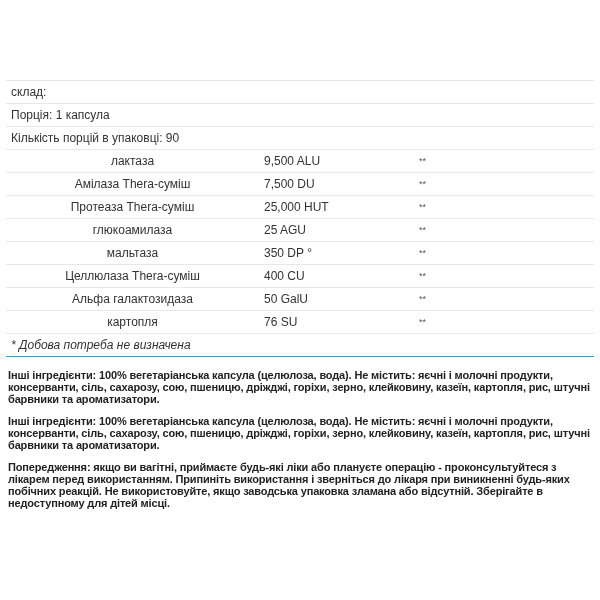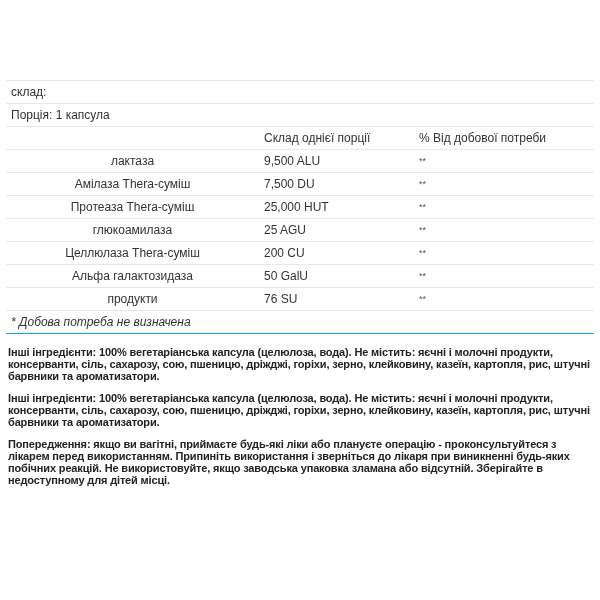--- a/index.html
+++ b/index.html
@@ -67,23 +67,21 @@
 <div class="wrap">
   <table class="facts">
     <tbody>
       <tr>
         <td colspan="3">склад:</td>
       </tr>
       <tr>
         <td colspan="3">Порція: 1 капсула</td>
       </tr>
       <tr>
-        <td class="c1"></td>
-        <td class="c2">Склад однієї порції</td>
-        <td class="c3">% Від добової потреби</td>
+        <td colspan="3">Кількість порцій в упаковці: 90</td>
       </tr>
       <tr>
         <td class="c1">лактаза</td>
         <td class="c2">9,500 ALU</td>
         <td class="c3 dv">**</td>
       </tr>
       <tr>
         <td class="c1">Амілаза Thera-суміш</td>
         <td class="c2">7,500 DU</td>
         <td class="c3 dv">**</td>
@@ -92,31 +90,36 @@
         <td class="c1">Протеаза Thera-суміш</td>
         <td class="c2">25,000 HUT</td>
         <td class="c3 dv">**</td>
       </tr>
       <tr>
         <td class="c1">глюкоамилаза</td>
         <td class="c2">25 AGU</td>
         <td class="c3 dv">**</td>
       </tr>
       <tr>
+        <td class="c1">мальтаза</td>
+        <td class="c2">350 DP °</td>
+        <td class="c3 dv">**</td>
+      </tr>
+      <tr>
         <td class="c1">Целлюлаза Thera-суміш</td>
-        <td class="c2">200 CU</td>
+        <td class="c2">400 CU</td>
         <td class="c3 dv">**</td>
       </tr>
       <tr>
         <td class="c1">Альфа галактозидаза</td>
         <td class="c2">50 GalU</td>
         <td class="c3 dv">**</td>
       </tr>
       <tr>
-        <td class="c1">продукти</td>
+        <td class="c1">картопля</td>
         <td class="c2">76 SU</td>
         <td class="c3 dv">**</td>
       </tr>
       <tr>
         <td colspan="3">* Добова потреба не визначена</td>
       </tr>
     </tbody>
   </table>
 
   <p class="para">Інші інгредієнти: 100% вегетаріанська капсула (целюлоза, вода).  Не містить: яєчні і молочні продукти, консерванти, сіль, сахарозу, сою, пшеницю, дріжджі, горіхи, зерно, клейковину, казеїн, картопля, рис, штучні барвники та ароматизатори.</p>

